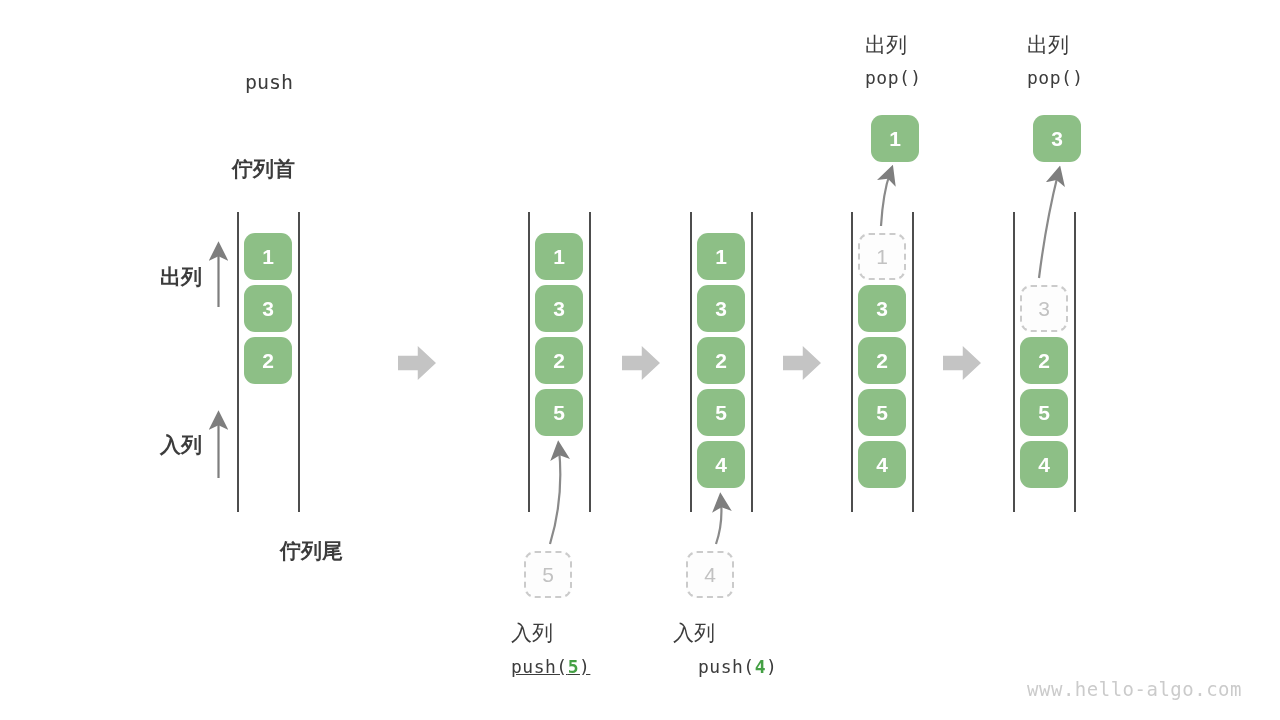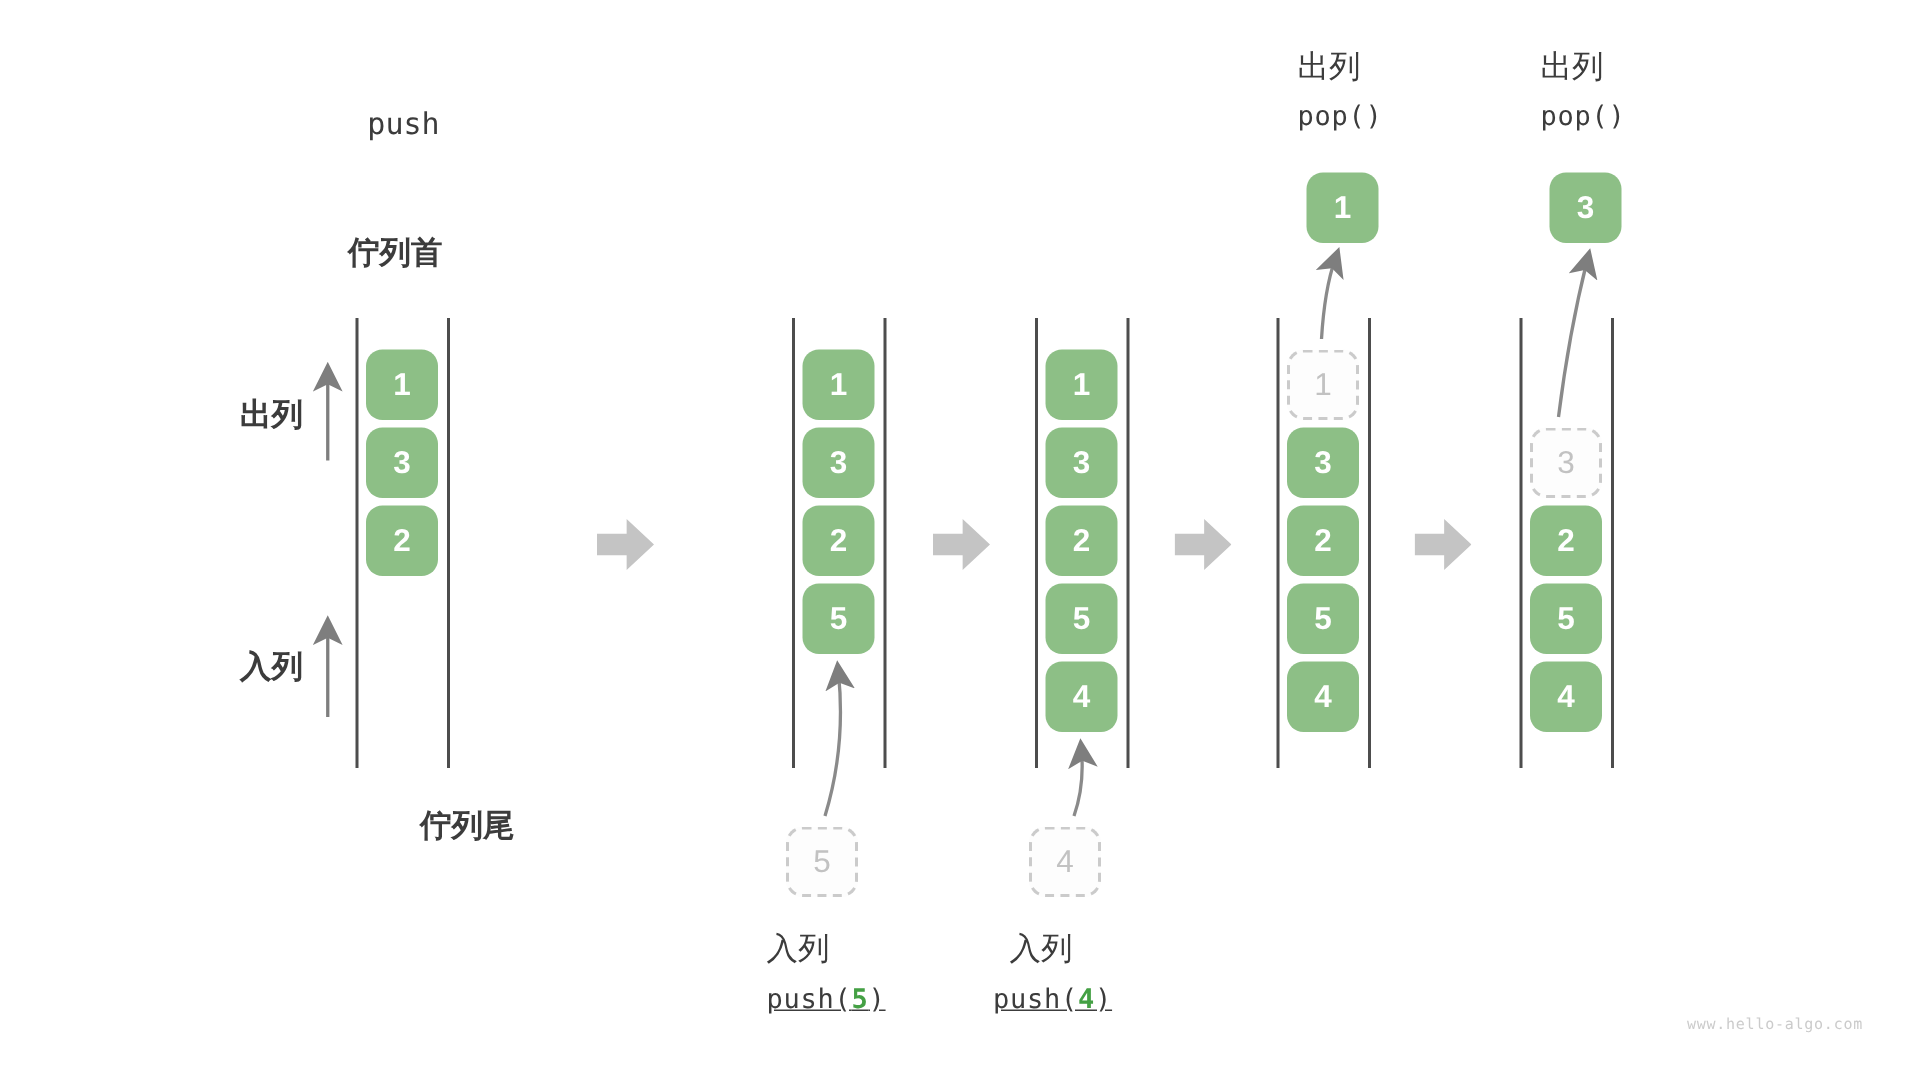--- a/index.html
+++ b/index.html
@@ -20,21 +20,21 @@
   .cjk { font-size:21px; font-weight:600; color:var(--dark); line-height:1; white-space:nowrap; }
   .cjk.med { font-weight:500; }
   .code { font-family:"DejaVu Sans Mono","Liberation Mono",monospace; font-size:18px; color:var(--dark); letter-spacing:0.5px; line-height:1; white-space:nowrap; }
   .code .arg { color:var(--arg-green); font-weight:bold; }
   .title-zh { font-size:25px; font-weight:bold; color:var(--title-green); text-align:center; }
   .title-en { font-family:"DejaVu Sans Mono","Liberation Mono",monospace; font-size:20px; color:var(--dark); text-align:center; }
   .block-arrow {
     position:absolute; width:38px; height:34px; background:var(--block);
     clip-path:polygon(0 29%,52% 29%,52% 0,100% 50%,52% 100%,52% 71%,0 71%);
   }
-  .watermark { font-family:"DejaVu Sans Mono","Liberation Mono",monospace; font-size:10px; color:var(--wm); letter-spacing:0.5px; }
+  .watermark { font-family:"DejaVu Sans Mono","Liberation Mono",monospace; font-size:19px; color:var(--wm); letter-spacing:0.5px; }
   svg.overlay { position:absolute; left:0; top:0; pointer-events:none; }
 </style>
 </head>
 <body>
 
 <div id="canvas" style="--green: #8DBF86; --title-green: #4BA44B; --arg-green: #44A044; --dash-border: #CBCBCB; --dash-text: #C2C2C2; --block: #C4C4C4; --line: #4D4D4D; --thin: #7E7E7E; --dark: #3C3C3C; --wm: #CBCBCB;">
 
   <div class="abs title-en" style="left:210px; top:70px; width:118px;">push</div>
 
   <div class="abs cjk" style="left:232px; top:158px;">佇列首</div>
@@ -69,21 +69,21 @@
       <div>
         <div class="vline" style="left: 690px;"></div>
         <div class="vline" style="left: 751px;"></div>
         <div class="box solid" style="left: 697px; top: 233px;">1</div>
         <div class="box solid" style="left: 697px; top: 285px;">3</div>
         <div class="box solid" style="left: 697px; top: 337px;">2</div>
         <div class="box solid" style="left: 697px; top: 389px;">5</div>
         <div class="box solid" style="left: 697px; top: 441px;">4</div>
         <div class="box dashed" style="left: 686px; top: 551px;">4</div>
         <div class="abs cjk med" style="left: 673px; top: 622px;">入列</div>
-        <div class="abs code" style="left: 662px; top: 658px; text-decoration: underline;"><span>push(</span><span class="arg">4</span><span>)</span></div>
+        <div class="abs code" style="left: 698px; top: 658px;"><span>push(</span><span class="arg">4</span><span>)</span></div>
       </div>
       <div>
         <div class="vline" style="left: 851px;"></div>
         <div class="vline" style="left: 912px;"></div>
         <div class="box dashed" style="left: 858px; top: 233px;">1</div>
         <div class="box solid" style="left: 858px; top: 285px;">3</div>
         <div class="box solid" style="left: 858px; top: 337px;">2</div>
         <div class="box solid" style="left: 858px; top: 389px;">5</div>
         <div class="box solid" style="left: 858px; top: 441px;">4</div>
         <div class="box solid" style="left: 871px; top: 115px;">1</div>

